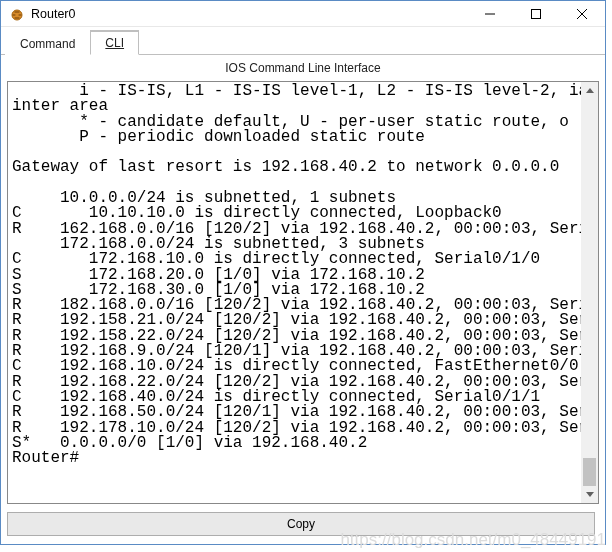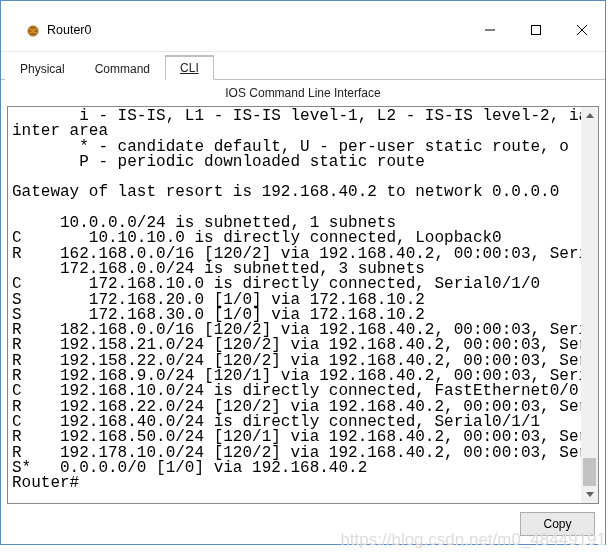--- a/index.html
+++ b/index.html
@@ -14,28 +14,27 @@
     .window {
       width: 606px;
       height: 545px;
       border: 1px solid #5a8bc4;
       background: #fff;
       display: flex;
       flex-direction: column;
       overflow: hidden;
     }
     .titlebar {
-      height: 44px;
+      height: 26px;
       display: flex;
       align-items: center;
       justify-content: space-between;
-      padding-left: 24px;
+      padding-left: 8px;
       background: #fff;
       border-bottom: 1px solid #e8e8e8;
-      margin-top: 7px;
     }
     .titlebar-left { display: flex; align-items: center; gap: 6px; }
     .title-icon { width: 16px; height: 16px; display: inline-flex; }
     .title-text { font-size: 12.5px; color: #000; }
     .win-controls { display: flex; }
     .win-btn {
       width: 46px; height: 30px;
       display: flex; align-items: center; justify-content: center;
       font-family: "Segoe UI", sans-serif;
       font-size: 12px;
@@ -123,20 +122,21 @@
       width: 13px;
       left: 2px;
       background: #c2c2c2;
       border-radius: 0;
     }
     .btn-row {
       display: flex;
       justify-content: flex-end;
       gap: 24px;
       padding: 8px 4px 8px 0;
+      flex-direction: column;
     }
     .btn {
       min-width: 75px;
       padding: 4px 16px;
       font-size: 12px;
       border: 1px solid #adadad;
       background: #e9e9e9;
       cursor: pointer;
       text-align: center;
     }
@@ -178,21 +178,20 @@
       <div class="win-btn close">
         <svg width="10" height="10">
             <line x1="0" y1="0" x2="10" y2="10" stroke="#000" stroke-width="1"></line>
             <line x1="10" y1="0" x2="0" y2="10" stroke="#000" stroke-width="1"></line>
           </svg>
       </div>
     </div>
   </div>
 
   <div class="tabs">
-    <div class="tab">Physical</div>
     <div class="tab">Command</div>
     <div class="tab active">CLI</div>
   </div>
 
   <div class="content">
     <div class="cli-title">IOS Command Line Interface</div>
 
     <div class="terminal-wrap">
       <div class="terminal" id="terminal">       i - IS-IS, L1 - IS-IS level-1, L2 - IS-IS level-2, ia - IS-IS
 inter area

